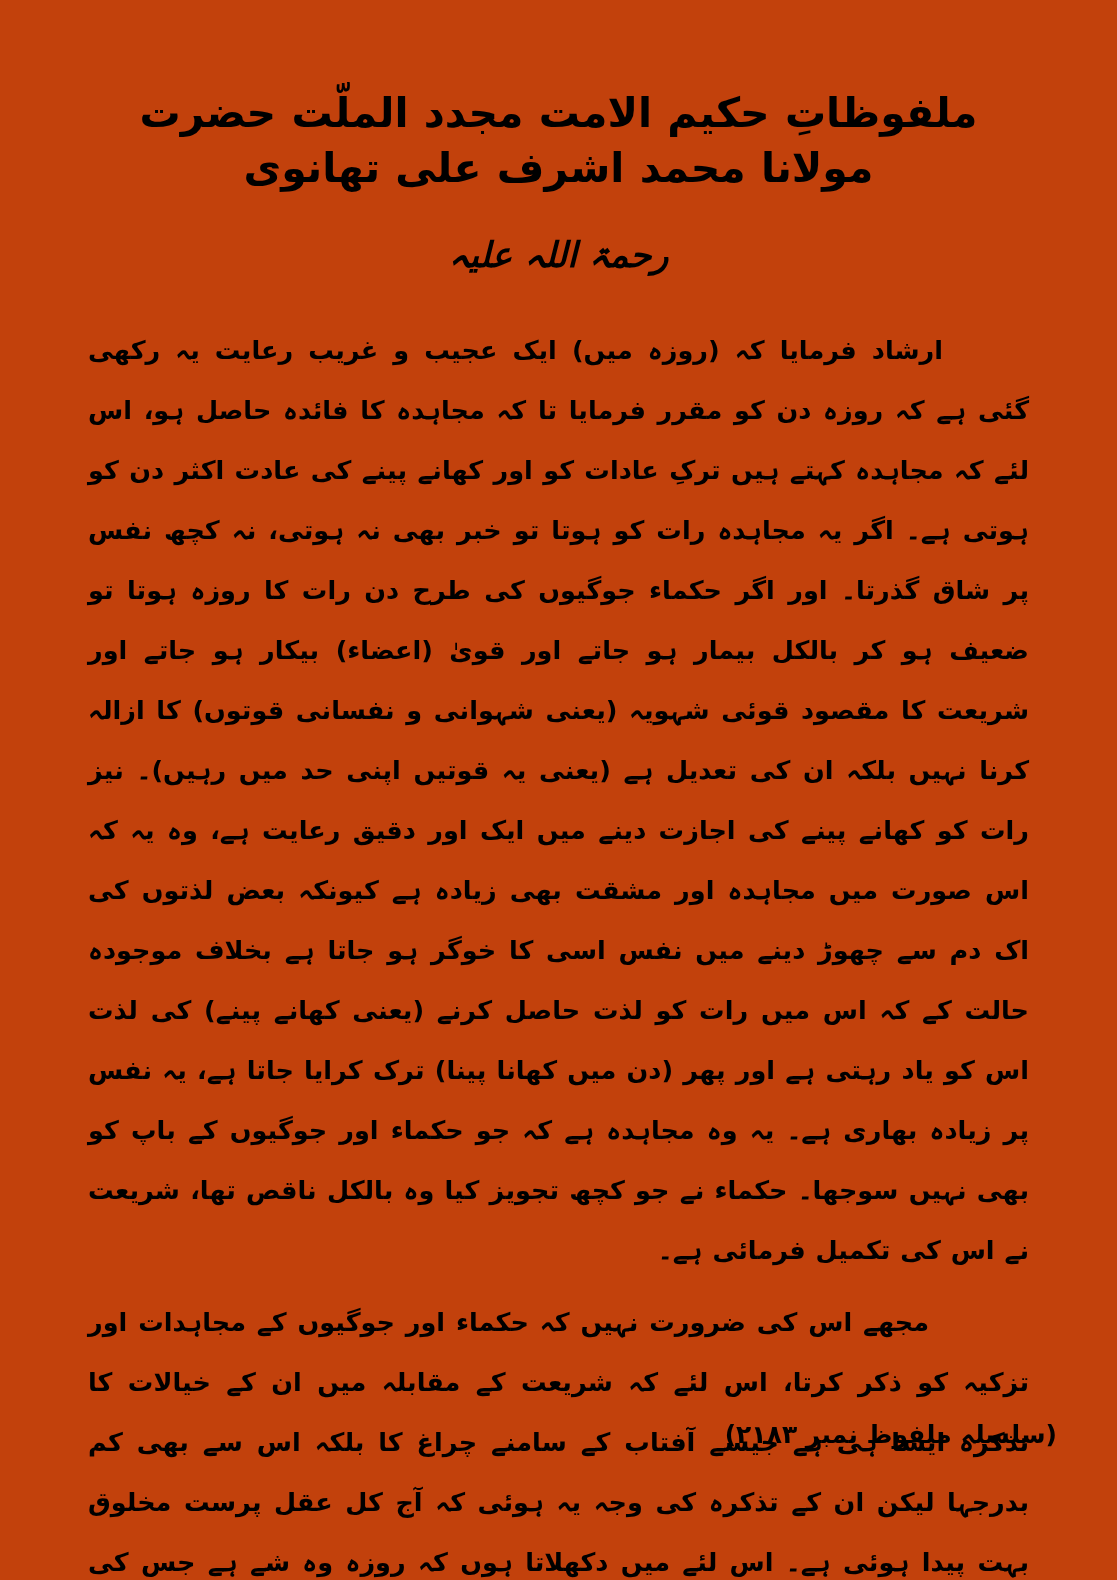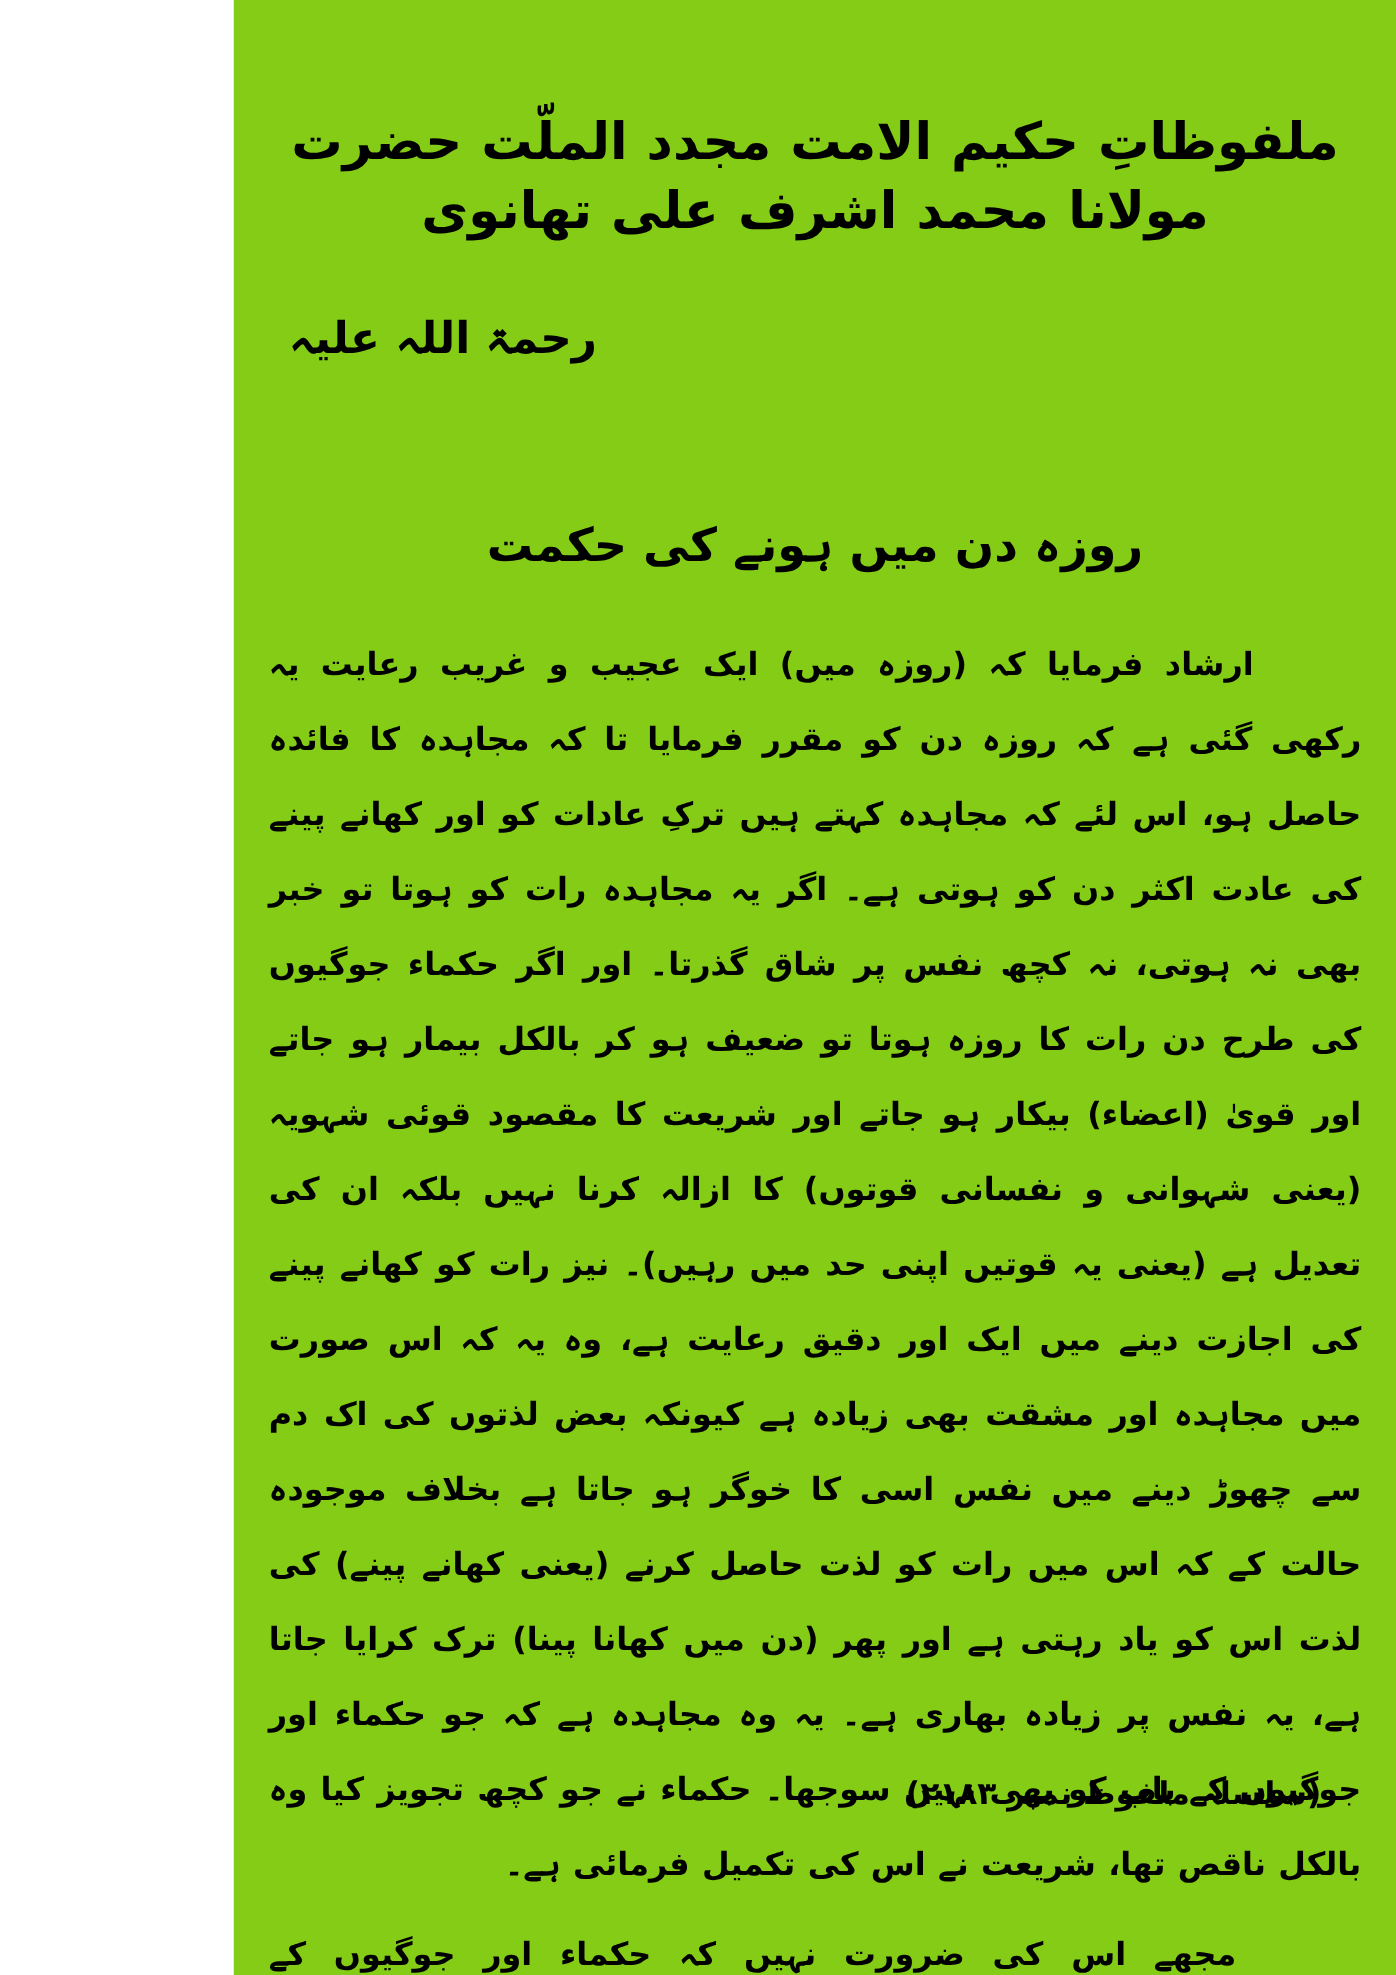--- a/index.html
+++ b/index.html
@@ -12,51 +12,52 @@
     width: 1117px;
     height: 1580px;
     position: relative;
     font-family: "DejaVu Sans", sans-serif;
     color: #000000;
     overflow: hidden;
   }
 
   .page {
     position: relative;
-    width: 930px;
+    width: 1117px;
     height: 1580px;
-    background: #84cc16;
+    background: #c2410c;
     box-sizing: border-box;
-    padding: 0 28px;
+    padding: 0 88px;
     direction: rtl;
   }
 
   
   .doc-title {
     margin: 0;
     padding-top: 86px;
     text-align: center;
     font-size: 41px;
     line-height: 1.35;
     font-weight: 700;
     letter-spacing: 0px;
     word-spacing: 1px;
     direction: rtl;
     unicode-bidi: isolate;
   }
 
   .doc-subtitle {
-    margin: 16px;
+    margin: 0;
     padding-top: 36px;
-    text-align: left;
+    text-align: center;
     font-size: 35px;
     line-height: 1.3;
     font-weight: 700;
     direction: rtl;
     unicode-bidi: isolate;
+    font-style: italic;
   }
 
   
   .section-heading {
     margin: 0;
     padding-top: 104px;
     text-align: center;
     font-size: 37px;
     line-height: 1.25;
     font-weight: 700;
@@ -103,21 +104,20 @@
 </style>
 </head>
 <body>
 
 <div class="page">
 
   <h1 class="doc-title">ملفوظاتِ حکیم الامت مجدد الملّت حضرت مولانا محمد اشرف علی تھانوی</h1>
 
   <h2 class="doc-subtitle">رحمۃ اللہ علیہ</h2>
 
-  <h3 class="section-heading">روزہ دن میں ہونے کی حکمت</h3>
 
   <div class="body-block">
     <p class="para indent-1">ارشاد فرمایا کہ (روزہ میں) ایک عجیب و غریب رعایت یہ رکھی گئی ہے کہ روزہ دن کو مقرر فرمایا تا کہ مجاہدہ کا فائدہ حاصل ہو، اس لئے کہ مجاہدہ کہتے ہیں ترکِ عادات کو اور کھانے پینے کی عادت اکثر دن کو ہوتی ہے۔ اگر یہ مجاہدہ رات کو ہوتا تو خبر بھی نہ ہوتی، نہ کچھ نفس پر شاق گذرتا۔ اور اگر حکماء جوگیوں کی طرح دن رات کا روزہ ہوتا تو ضعیف ہو کر بالکل بیمار ہو جاتے اور قویٰ (اعضاء) بیکار ہو جاتے اور شریعت کا مقصود قوئی شہویہ (یعنی شہوانی و نفسانی قوتوں) کا ازالہ کرنا نہیں بلکہ ان کی تعدیل ہے (یعنی یہ قوتیں اپنی حد میں رہیں)۔ نیز رات کو کھانے پینے کی اجازت دینے میں ایک اور دقیق رعایت ہے، وہ یہ کہ اس صورت میں مجاہدہ اور مشقت بھی زیادہ ہے کیونکہ بعض لذتوں کی اک دم سے چھوڑ دینے میں نفس اسی کا خوگر ہو جاتا ہے بخلاف موجودہ حالت کے کہ اس میں رات کو لذت حاصل کرنے (یعنی کھانے پینے) کی لذت اس کو یاد رہتی ہے اور پھر (دن میں کھانا پینا) ترک کرایا جاتا ہے، یہ نفس پر زیادہ بھاری ہے۔ یہ وہ مجاہدہ ہے کہ جو حکماء اور جوگیوں کے باپ کو بھی نہیں سوجھا۔ حکماء نے جو کچھ تجویز کیا وہ بالکل ناقص تھا، شریعت نے اس کی تکمیل فرمائی ہے۔</p>
 
     <p class="para indent-2">مجھے اس کی ضرورت نہیں کہ حکماء اور جوگیوں کے مجاہدات اور تزکیہ کو ذکر کرتا، اس لئے کہ شریعت کے مقابلہ میں ان کے خیالات کا تذکرہ ایسا ہی ہے جیسے آفتاب کے سامنے چراغ کا بلکہ اس سے بھی کم بدرجہا لیکن ان کے تذکرہ کی وجہ یہ ہوئی کہ آج کل عقل پرست مخلوق بہت پیدا ہوئی ہے۔ اس لئے میں دکھلاتا ہوں کہ روزہ وہ شے ہے جس کی ضرورت دوسری قوموں اور دوسرے اہلِ مذاہب نے بھی تسلیم کی ہے۔ جب آپ حضرات نے روزہ کے مصالح اور حکمتوں کو سمجھ لیا تو اب اس کا بہت اہتمام کرنا چاہئے اور جو لوگ روزہ نہیں رکھتے ان کو رکھنا چاہئے۔</p>
   </div>
 
   <div class="serial">(سلسلہ ملفوظ نمبر ۲۱۸۳)</div>
 
 </div>

